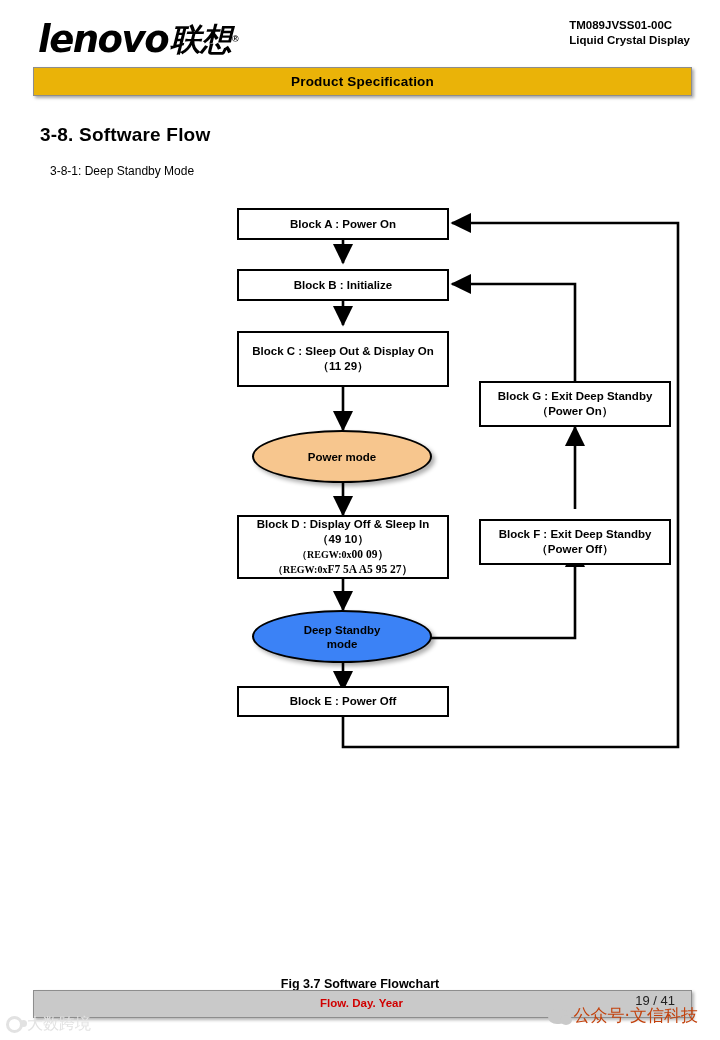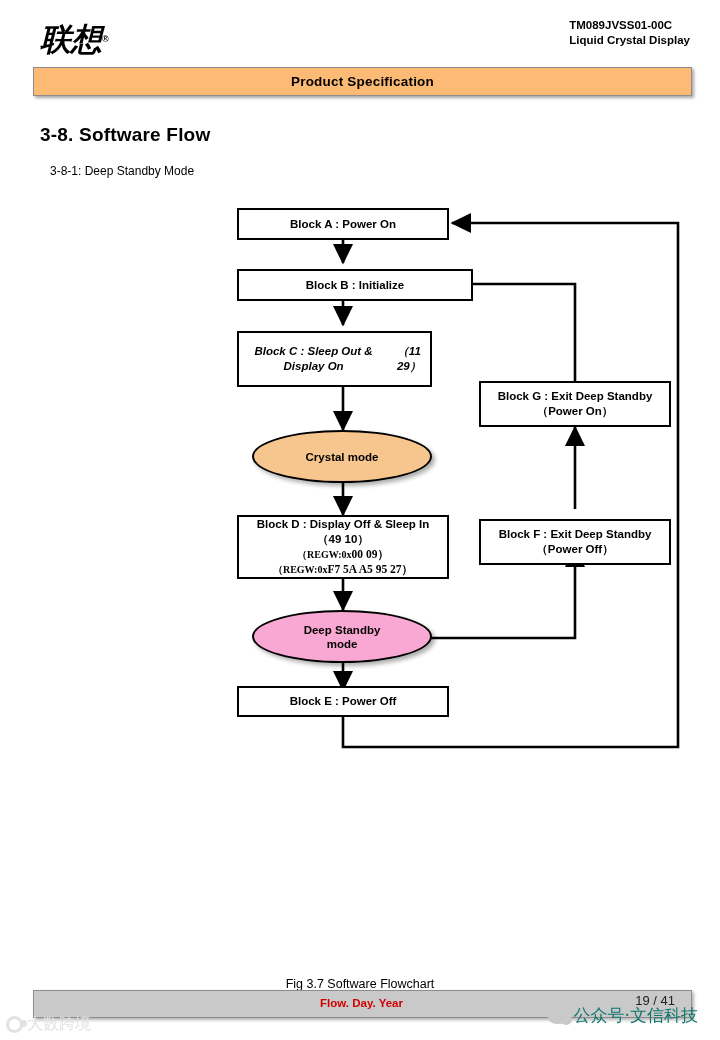--- a/index.html
+++ b/index.html
@@ -25,21 +25,21 @@
     font-size:31px;color:#000;margin-left:2px;line-height:1;
   }
   #logo-reg{font-size:9px;vertical-align:super;font-style:normal;font-weight:bold;}
   #model-block{
     position:absolute;right:30px;top:18px;text-align:left;
     font-size:11.5px;font-weight:bold;line-height:15px;
   }
   
   #title-bar{
     position:absolute;left:33px;top:67px;width:657px;height:27px;
-    background:#fdba74;border:1px solid #8d8d8d;
+    background:#eab308;border:1px solid #8d8d8d;
     box-shadow:2px 2px 3px rgba(0,0,0,.35);
     display:flex;align-items:center;justify-content:center;
   }
   #title-bar-label{font-size:13.5px;font-weight:bold;letter-spacing:.2px;}
   
   #section-heading{
     position:absolute;left:40px;top:124px;font-size:19px;font-weight:bold;
     letter-spacing:.2px;
   }
   #section-sub{
@@ -57,41 +57,41 @@
   .ellipse{
     display:flex;align-items:center;justify-content:center;text-align:center;
     border:2.5px solid #000;border-radius:50%;
     font-size:11.5px;font-weight:bold;line-height:14px;
     box-shadow:3px 3px 4px rgba(0,0,0,.32);
   }
   .reg{font-family:"Liberation Serif","DejaVu Serif",serif;font-weight:bold;}
   .reg .sm{font-size:10px;}
   #fig-caption{
     position:absolute;left:0;top:782px;width:720px;text-align:center;
-    font-size:12.5px;font-weight:normal;
+    font-size:12.5px;font-weight:bold;
   }
   
   #footer-bar{
     position:absolute;left:33px;top:990px;width:657px;height:26px;
     background:#c9c9c9;border:1px solid #8d8d8d;
     box-shadow:2px 2px 3px rgba(0,0,0,.3);
   }
   #footer-date{
     position:absolute;left:0;top:990px;width:657px;height:26px;
     display:flex;align-items:center;justify-content:center;
     color:#d00000;font-size:11.5px;font-weight:bold;left:33px;
   }
   #page-number{
     position:absolute;right:45px;top:993px;font-size:13px;color:#222;
   }
   
   #wm-wechat{
     position:absolute;right:22px;top:1012px;
     display:flex;align-items:center;gap:6px;
-    color:#0f766e;font-size:17px;
+    color:#c2410c;font-size:17px;
     font-family:"DejaVu Sans",sans-serif;
     transform:translateY(-8px);
   }
   #wm-wechat-icon{
     width:20px;height:16px;border-radius:50% 50% 45% 45%;
     background:#c9c9c9;position:relative;display:inline-block;
   }
   #wm-wechat-icon::after{
     content:"";position:absolute;right:-4px;bottom:-1px;width:12px;height:10px;
     border-radius:50%;background:#c9c9c9;
@@ -111,20 +111,21 @@
     content:"";position:absolute;left:11px;top:1px;width:7px;height:7px;
     border-radius:50%;background:#e2e2e2;
   }
 </style>
 </head>
 <body>
 
 <div id="header">
 
   <div id="logo">
+    <span id="logo-text">lenovo</span>
       <span id="logo-cjk">联想</span>
       <span id="logo-reg">®</span>
   </div>
 
   <div id="model-block">
     <div>TM089JVSS01-00C</div>
     <div>Liquid Crystal Display</div>
   </div>
 
 </div>
@@ -165,41 +166,41 @@
       <path d="M575 186 L575 89 L452 89" marker-end="url(#ah)"></path>
 
       <path d="M343 522 L343 552 L678 552 L678 28 L452 28" marker-end="url(#ah)"></path>
     </g>
   </svg>
 
   <div class="node boxnode" style="left:237px;top:13px;width:212px;height:32px;">
     <span>Block A : Power On</span>
   </div>
 
-  <div class="node boxnode" style="left:237px;top:74px;width:236px;height:32px;">
+  <div class="node boxnode" style="left:237px;top:74px;width:212px;height:32px;">
     <span>Block B : Initialize</span>
   </div>
 
-  <div class="node boxnode" style="left:237px;top:136px;width:195px;height:56px;font-style:italic;">
+  <div class="node boxnode" style="left:237px;top:136px;width:212px;height:56px;flex-direction:column;">
     <span>Block C : Sleep Out &amp; Display  On</span>
     <span>（11  29）</span>
   </div>
 
   <div class="node ellipse" style="left:252px;top:235px;width:180px;height:53px;background:#F7C68E;">
-    <span>Crystal mode</span>
+    <span>Power mode</span>
   </div>
 
   <div class="node boxnode" style="left:237px;top:320px;width:212px;height:64px;flex-direction:column;justify-content:center;">
     <span>Block D : Display  Off &amp; Sleep In</span>
     <span>（49   10）</span>
     <span class="reg"><span class="sm">（REGW:0x</span><span>00   09）</span></span>
     <span class="reg"><span class="sm">（REGW:0x</span><span>F7  5A  A5  95  27）</span></span>
   </div>
 
-  <div class="node ellipse" style="left:252px;top:415px;width:180px;height:53px;background:#f9a8d4;flex-direction:column;">
+  <div class="node ellipse" style="left:252px;top:415px;width:180px;height:53px;background:#3b82f6;flex-direction:column;">
     <span>Deep  Standby</span>
     <span>mode</span>
   </div>
 
   <div class="node boxnode" style="left:237px;top:491px;width:212px;height:31px;">
     <span>Block E : Power Off</span>
   </div>
 
   <div class="node boxnode" style="left:479px;top:186px;width:192px;height:46px;flex-direction:column;">
     <span>Block G : Exit Deep  Standby</span>

